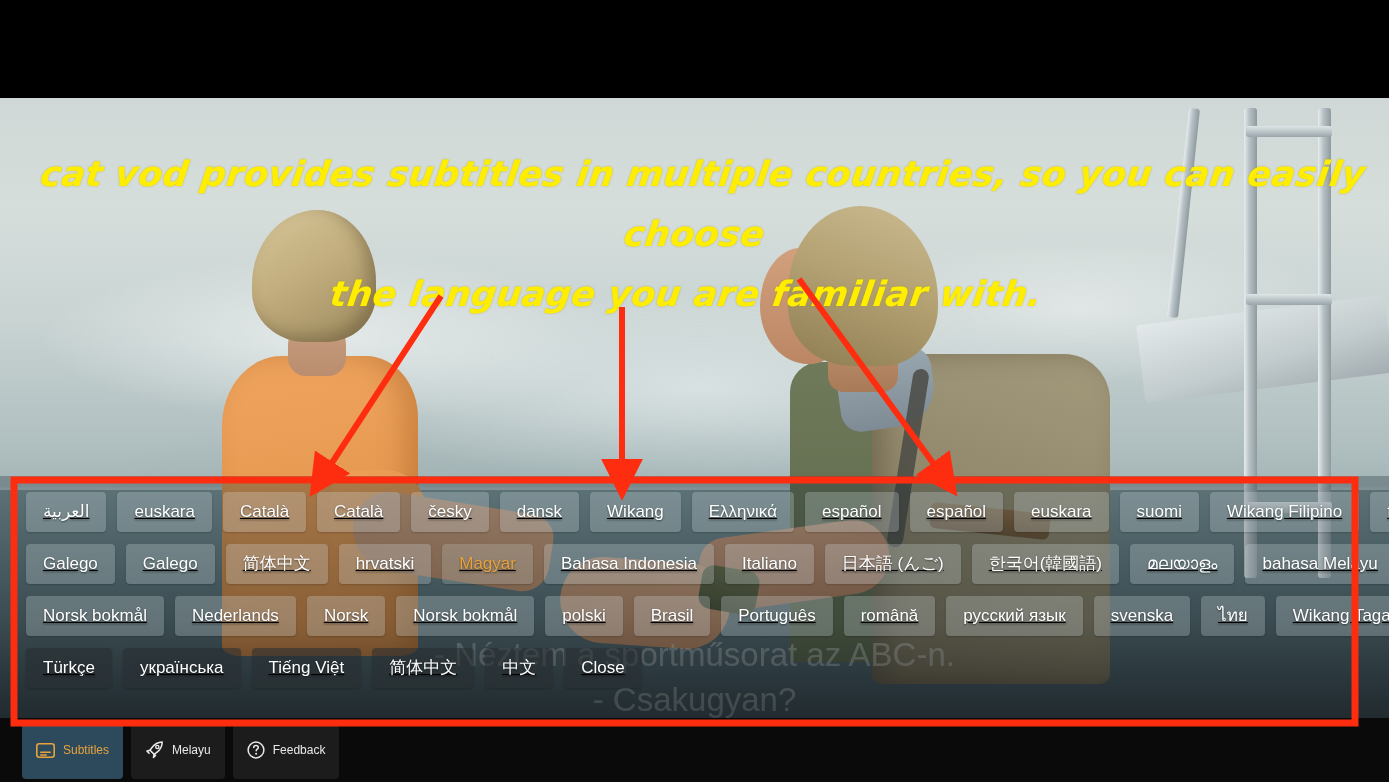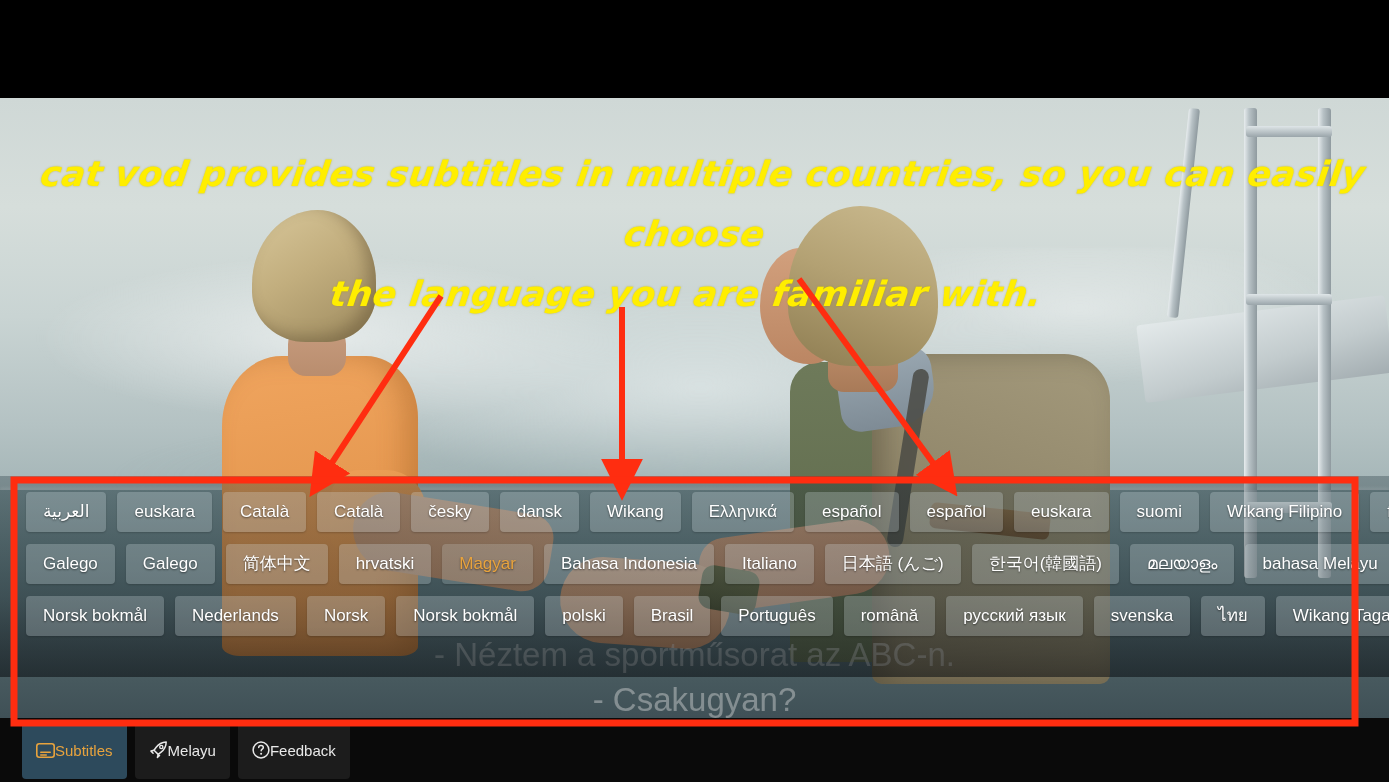--- a/index.html
+++ b/index.html
@@ -165,24 +165,25 @@
     text-shadow:0 0 2px rgba(160,150,0,.55);
     pointer-events:none;
     white-space:pre-line;
   }
 
   
   #red-overlay{position:absolute;left:0;top:0;width:1389px;height:782px;pointer-events:none;}
 
   
   #lang-panel{
-    position:absolute;left:0;top:476px;width:1389px;height:201px;
+    position:absolute;left:0;top:476px;width:1389px;height:242px;
     background:linear-gradient(180deg,rgba(20,40,48,.30) 0%,rgba(14,26,32,.38) 60%,rgba(8,12,16,.55) 100%);
     padding:14px 26px 0 26px;
     box-sizing:border-box;
+    text-decoration:underline;
   }
   .lang-row{
     display:flex;align-items:center;gap:11px;
     height:44px;margin-bottom:8px;
   }
   .chip{
     display:inline-flex;align-items:center;justify-content:center;
     height:40px;padding:0 17px;
     border-radius:4px;
     background:rgba(215,228,232,.26);
@@ -207,23 +208,23 @@
   }
 
   
   #bottom-bar{
     position:absolute;left:0;top:718px;width:1389px;height:64px;
     background:#0a0a0a;
     display:flex;align-items:center;gap:8px;
     padding-left:22px;box-sizing:border-box;
   }
   .tool-btn{
-    display:inline-flex;align-items:center;
+    display:inline-flex;align-items:center;gap:8px;
     height:34px;padding:12px 14px;border-radius:4px;
-    background:#1c1c1c;color:#e9e9e9;font-size:15px;
+    background:#1c1c1c;color:#e9e9e9;font-size:12px;
     cursor:pointer;
   }
   .tool-btn.active{background:#2d4a5c;color:#e8a33d;}
   .tool-btn svg{display:block;}
 
   
   #letterbox-top{
     position:absolute;left:0;top:0;width:1389px;height:98px;background:#000;
   }
 </style>
@@ -307,20 +308,28 @@
         <div class="chip">Norsk bokmål</div>
         <div class="chip">polski</div>
         <div class="chip">Brasil</div>
         <div class="chip">Português</div>
         <div class="chip">română</div>
         <div class="chip">русский язык</div>
         <div class="chip">svenska</div>
         <div class="chip">ไทย</div>
         <div class="chip">Wikang Tagalog</div>
       </div>
+    <div class="lang-row" id="row-3">
+        <div class="chip dark">Türkçe</div>
+        <div class="chip dark">українська</div>
+        <div class="chip dark">Tiếng Việt</div>
+        <div class="chip dark">简体中文</div>
+        <div class="chip dark">中文</div>
+        <div class="chip dark">Close</div>
+      </div>
   </div>
 
   <div id="bottom-bar">
 
     <div class="tool-btn active">
       <span>
         <svg width="19" height="15" viewBox="0 0 19 15">
           <rect x="0.8" y="0.8" width="17.4" height="13.4" rx="2.4" fill="none" stroke="#e8a33d" stroke-width="1.6"></rect>
           <rect x="4" y="8.4" width="11" height="1.7" rx="0.8" fill="#e8a33d"></rect>
           <rect x="4" y="11.2" width="7" height="1.5" rx="0.7" fill="#e8a33d"></rect>

